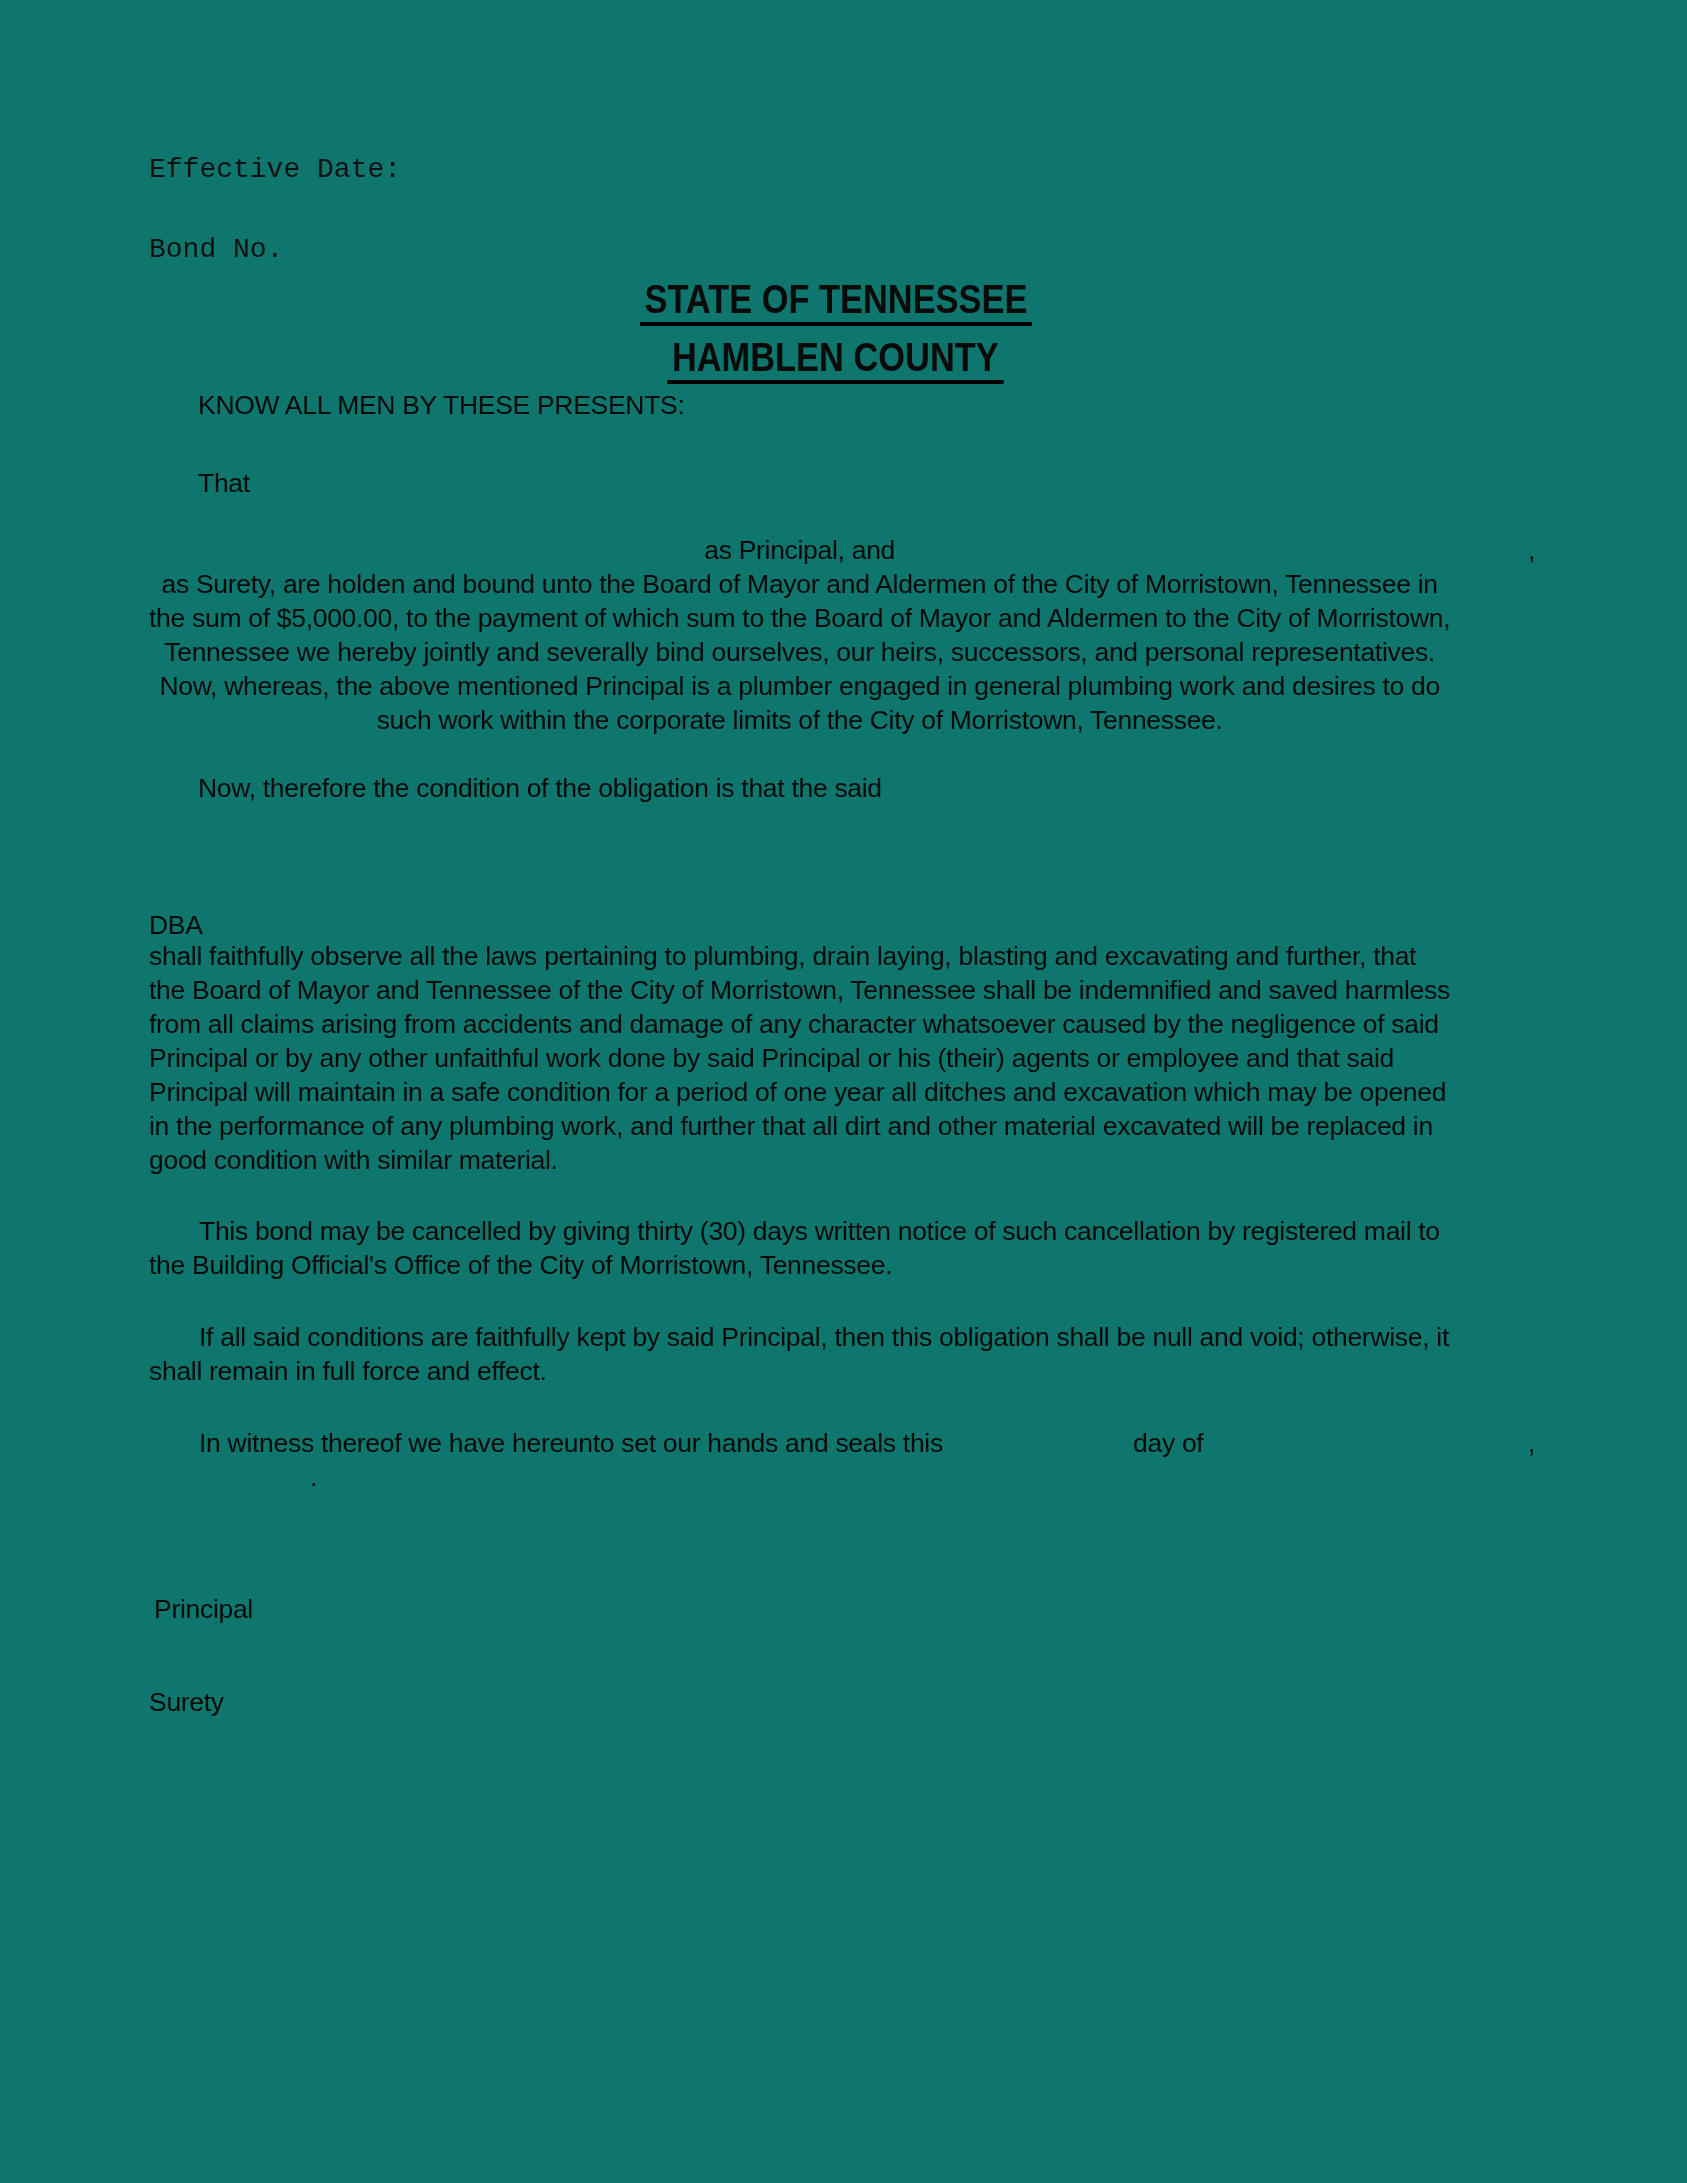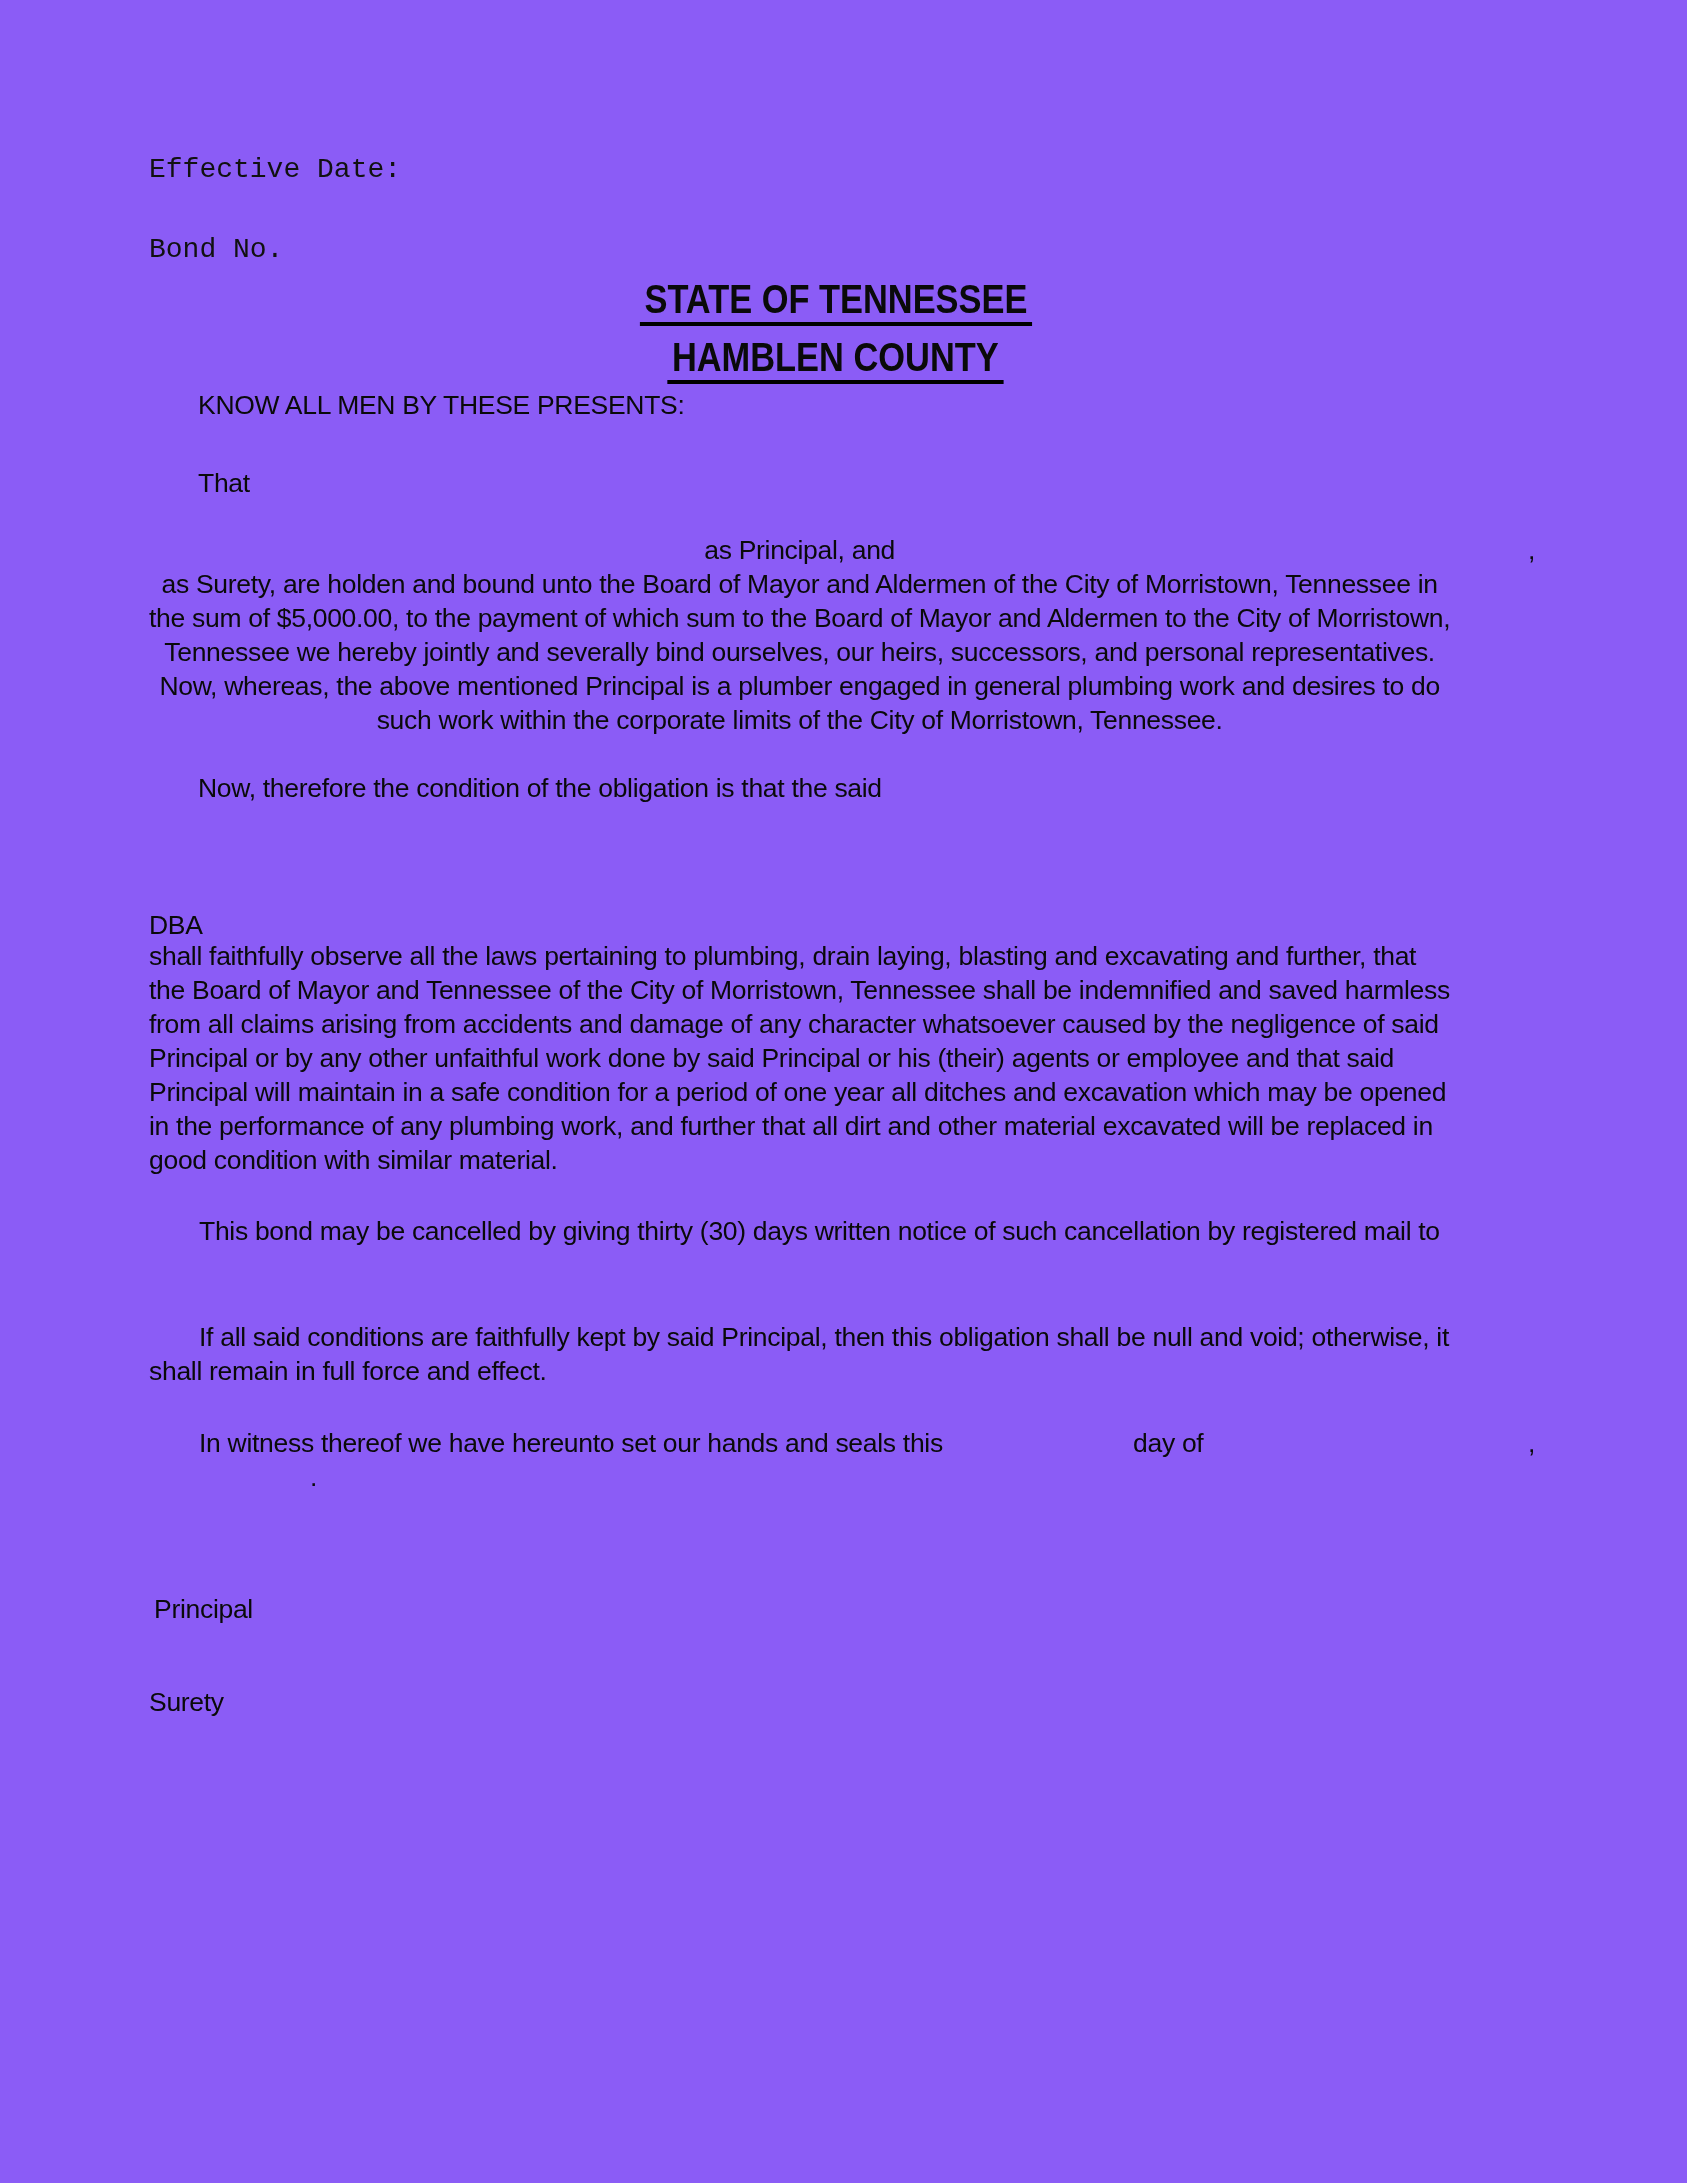--- a/index.html
+++ b/index.html
@@ -1,20 +1,20 @@
 <!DOCTYPE html>
 <html style="font-size:10.6px"><head>
 <meta charset="utf-8">
 <style>
   html, body { margin: 0; padding: 0; background: #e8e8e8; }
   .page {
     position: relative;
     width: 1687px;
     height: 2183px;
-    background: #8b5cf6;
+    background: #0f766e;
     color: #0a0a0a;
     font-family: "Liberation Sans", sans-serif;
     font-size: 26.5px;
     line-height: 34px;
     letter-spacing: -0.3px;
     overflow: hidden;
   }
   .abs { position: absolute; white-space: nowrap; }
   .mono {
     font-family: "Liberation Mono", "DejaVu Sans Mono", monospace;
@@ -87,20 +87,21 @@
     <div class="line">the Board of Mayor and Tennessee of the City of Morristown, Tennessee shall be indemnified and saved harmless</div>
     <div class="line">from all claims arising from accidents and damage of any character whatsoever caused by the negligence of said</div>
     <div class="line">Principal or by any other unfaithful work done by said Principal or his (their) agents or employee and that said</div>
     <div class="line">Principal will maintain in a safe condition for a period of one year all ditches and excavation which may be opened</div>
     <div class="line">in the performance of any plumbing work, and further that all dirt and other material excavated will be replaced in</div>
     <div class="line">good condition with similar material.</div>
   </div>
 
   <div class="abs" style="left:149px; top:1214px;">
     <div class="line indent">This bond may be cancelled by giving thirty (30) days written notice of such cancellation by registered mail to</div>
+    <div class="line">the Building Official's Office of the City of Morristown, Tennessee.</div>
   </div>
 
   <div class="abs" style="left:149px; top:1320px;">
     <div class="line indent">If all said conditions are faithfully kept by said Principal, then this obligation shall be null and void; otherwise, it</div>
     <div class="line">shall remain in full force and effect.</div>
   </div>
 
   <div class="abs" style="left:149px; top:1426px; height:69px; width:1456px;">
     <div class="line rel indent">
       <span>In witness thereof we have hereunto set our hands and seals this</span>

